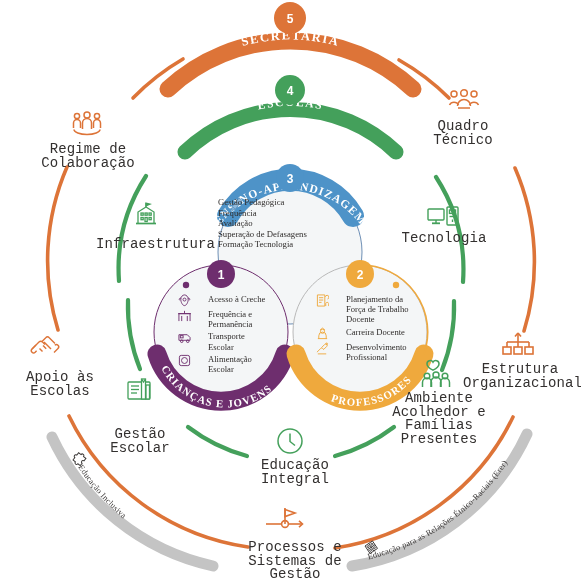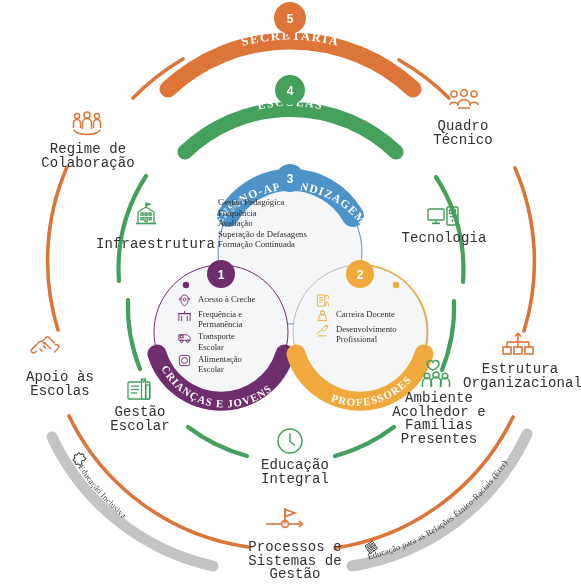--- a/index.html
+++ b/index.html
@@ -34,21 +34,21 @@
     font-weight:bold;fill:#ffffff;letter-spacing:1.6px;
   }
   .ring-txt{
     font-family:"Liberation Serif", serif;
     font-weight:bold;fill:#ffffff;letter-spacing:1.1px;font-size:11.5px;
   }
   .gray-txt{
     font-family:"Liberation Serif", serif;
     fill:#3d3a39;font-size:8.4px;letter-spacing:.2px;
   }
-  .rowitem{display:flex;align-items:flex-start;gap:7px;margin-bottom:2px;}
+  .rowitem{display:flex;align-items:flex-start;gap:17px;margin-bottom:2px;}
   .rowitem .ig{flex:0 0 auto;width:13px;height:13px;margin-top:0px;}
 </style>
 </head>
 <body>
 
 <div id="stage">
 
   <svg id="diagram" viewBox="0 0 581 585">
     <defs>
 
@@ -268,21 +268,21 @@
       <line x1="22.4" y1="16" x2="36" y2="16"></line>
       <path d="M33,12.8 l3.5,3.2 l-3.5,3.2"></path>
     </g>
   </svg>
 
   <div class="center-txt" style="left:218px;top:197px;width:144px;position:absolute;">
     <div>Gestão Pedagógica</div>
     <div>Frequência</div>
     <div>Avaliação</div>
     <div>Superação de Defasagens</div>
-    <div>Formação Continuada</div>
+    <div>Formação Tecnologia</div>
   </div>
 
   <div style="position:absolute;left:178px;top:294px;width:96px;">
     <div class="rowitem">
       <svg class="ig" viewBox="0 0 14 14" fill="none" stroke="#6E2E6E" stroke-width="1">
         <path d="M7,1 C9,1 11,3 11,5.5 C11,9 9,12.5 7,12.5 C5,12.5 3,9 3,5.5 C3,3 5,1 7,1 Z"></path>
         <path d="M3.4,4.5 C1.5,4 0.8,5.8 1.8,6.8 M10.6,4.5 C12.5,4 13.2,5.8 12.2,6.8"></path>
         <circle cx="7" cy="6" r="1.6"></circle>
       </svg>
       <span class="bullet-txt">Acesso à Creche</span>
@@ -320,20 +320,23 @@
 
   <div style="position:absolute;left:316px;top:294px;width:100px;">
     <div class="rowitem">
       <svg class="ig" viewBox="0 0 14 14" fill="none" stroke="#EFA93D" stroke-width="1">
         <path d="M1.5,1 h8 v12 h-8 z"></path>
         <line x1="3.2" y1="4" x2="7.8" y2="4"></line>
           <line x1="3.2" y1="6.5" x2="7.8" y2="6.5"></line>
         <line x1="3.2" y1="9" x2="6" y2="9"></line>
         <path d="M10,3 a2,2 0 1 1 2.4,2.4 M10.5,13 v-3 a1.8,1.8 0 0 1 3.2,0 v3"></path>
       </svg>
+      <span class="bullet-txt" style="white-space:pre-line">Planejamento da
+Força de Trabalho
+Docente</span>
     </div>
     <div class="rowitem">
       <svg class="ig" viewBox="0 0 14 14" fill="none" stroke="#EFA93D" stroke-width="1">
         <path d="M2,12.5 h10 M3,12.5 v-3 a4,4 0 0 1 8,0 v3"></path>
         <circle cx="7" cy="4.6" r="2.2"></circle>
         <path d="M4.4,3.2 l2.6,-2 l2.6,2"></path>
       </svg>
       <span class="bullet-txt">Carreira Docente</span>
     </div>
     <div class="rowitem">
@@ -350,21 +353,21 @@
 
   <div class="lbl" style="left:33px;top:143px;width:110px;white-space:pre-line">Regime de
 Colaboração</div>
   <div class="lbl" style="left:408px;top:120px;width:110px;white-space:pre-line">Quadro
 Técnico</div>
   <div class="lbl" style="left:96px;top:238px;width:100px;white-space:pre-line">Infraestrutura</div>
   <div class="lbl" style="left:395px;top:232px;width:98px;white-space:pre-line">Tecnologia</div>
   <div class="lbl" style="left:-4px;top:371px;width:128px;white-space:pre-line">Apoio às Escolas</div>
   <div class="lbl" style="left:463px;top:363px;width:114px;white-space:pre-line">Estrutura
 Organizacional</div>
-  <div class="lbl" style="left:84px;top:406px;width:112px;white-space:pre-line">Gestão Escolar</div>
+  <div class="lbl" style="left:84px;top:428px;width:112px;white-space:pre-line">Gestão Escolar</div>
   <div class="lbl" style="left:379px;top:392px;width:120px;white-space:pre-line">Ambiente
 Acolhedor e
 Famílias Presentes</div>
   <div class="lbl" style="left:227px;top:541px;width:136px;white-space:pre-line">Processos e
 Sistemas de Gestão</div>
   <div class="lbl" style="left:235px;top:459px;width:120px;white-space:pre-line">Educação Integral</div>
 
 </div>
 
 </body></html>

